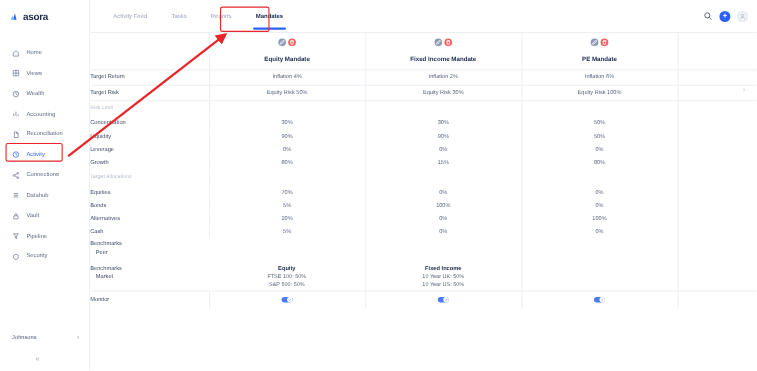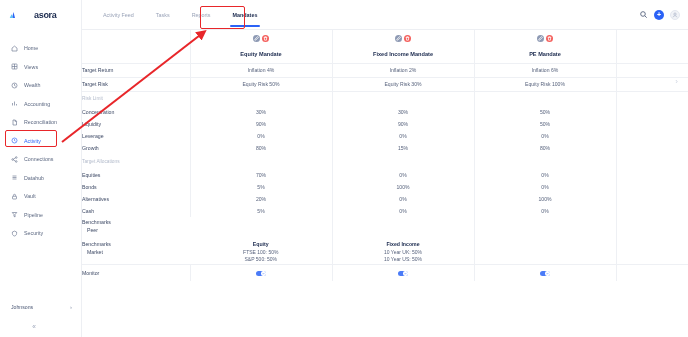--- a/index.html
+++ b/index.html
@@ -13,21 +13,21 @@
   }
   .app { position:relative; width:688px; height:337px; display:flex; }
 
   
   .sidebar {
     width:82px; height:337px; background:#ffffff;
     border-right:1px solid #edeff3;
     display:flex; flex-direction:column; flex:0 0 82px;
     position:relative;
   }
-  .logo-row { height:30px; display:flex; align-items:center; padding-left:9px; gap:16px; }
+  .logo-row { height:30px; display:flex; align-items:center; padding-left:9px; gap:3px; }
   .logo-mark { width:9px; height:8px; flex:0 0 9px; }
   .logo-text { font-size:9px; font-weight:700; color:#1b2a4e; letter-spacing:-0.3px; line-height:1; }
 
   .nav { margin-top:9px; display:flex; flex-direction:column; }
   .nav-item {
     height:18.5px; display:flex; align-items:center; gap:6px;
     padding-left:11px; color:#5b6780; font-size:5.3px; position:relative;
   }
   .nav-item .ic { width:7px; height:7px; flex:0 0 7px; display:flex; align-items:center; justify-content:center; }
   .nav-item.active { color:#2b62f6; }

